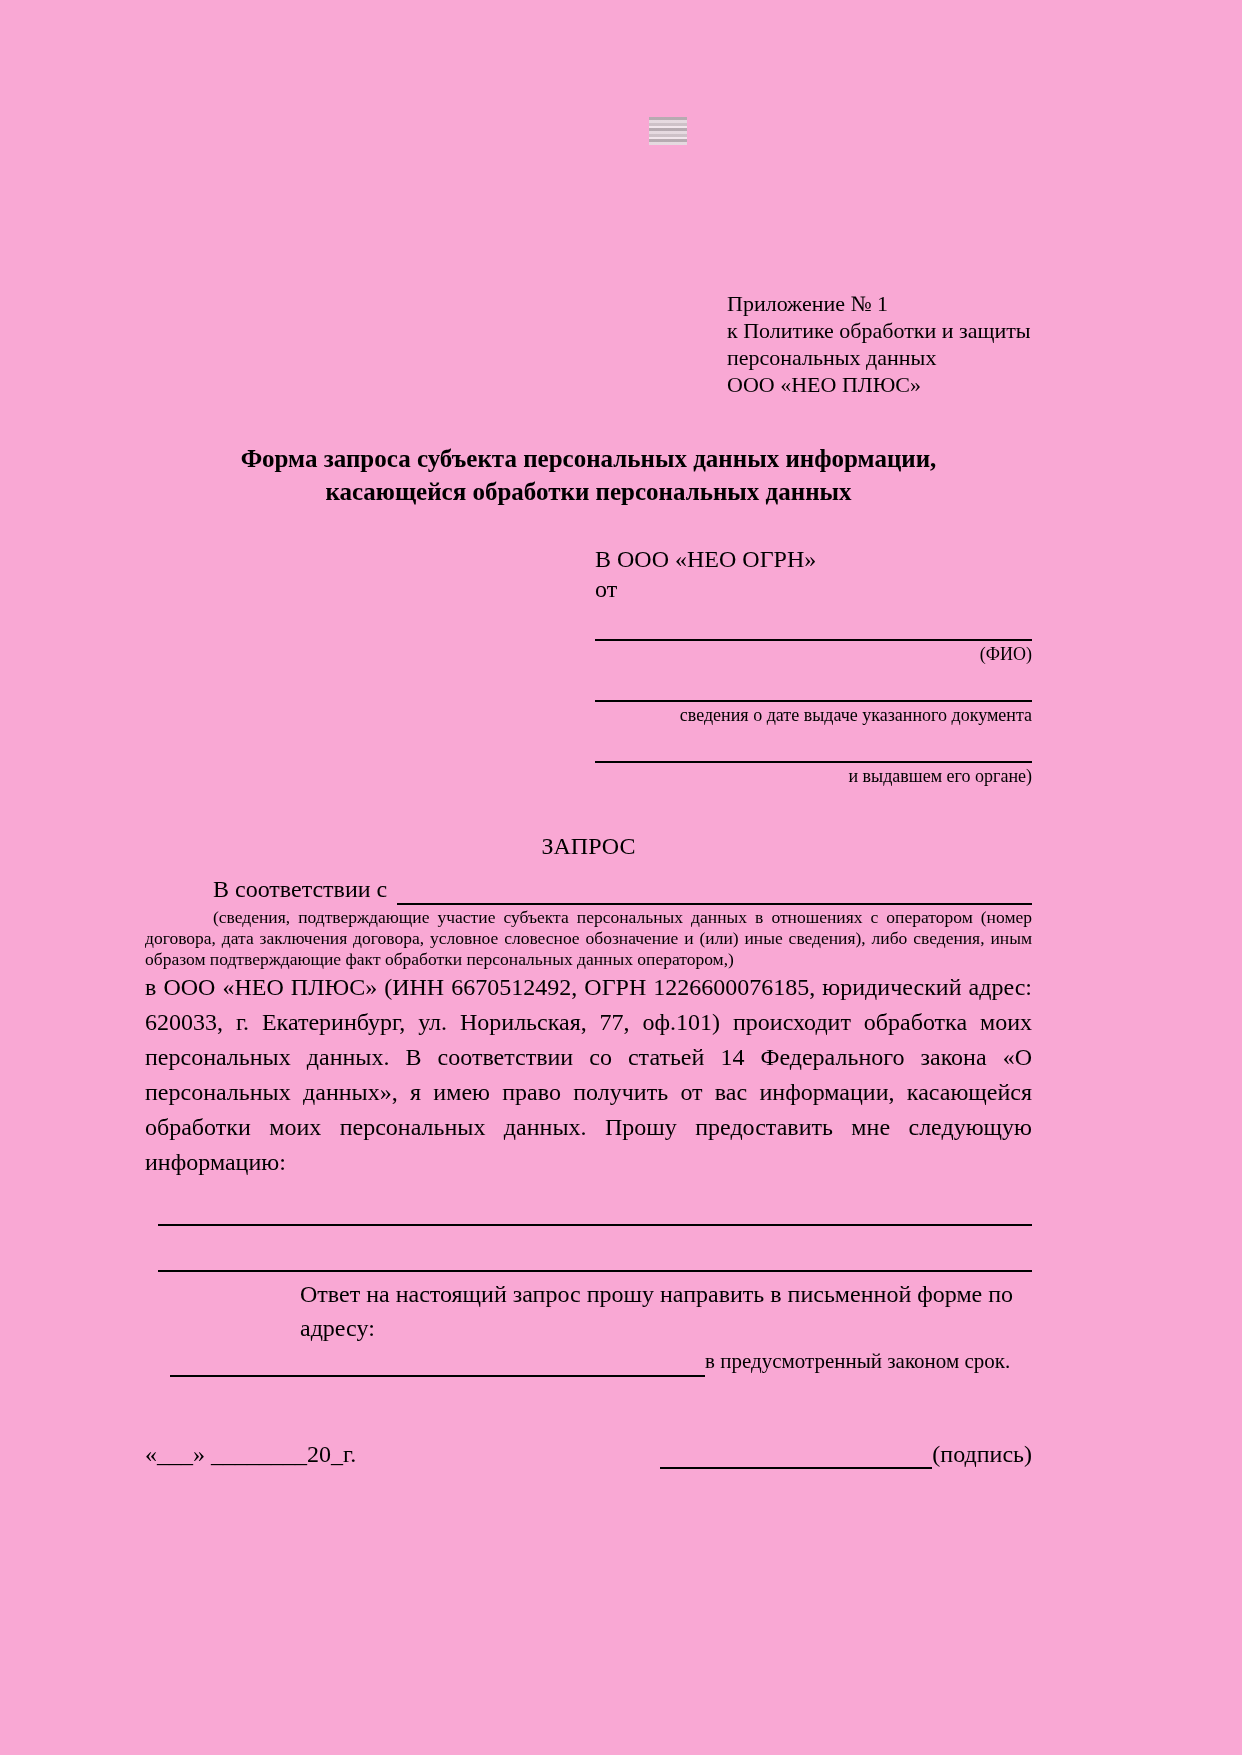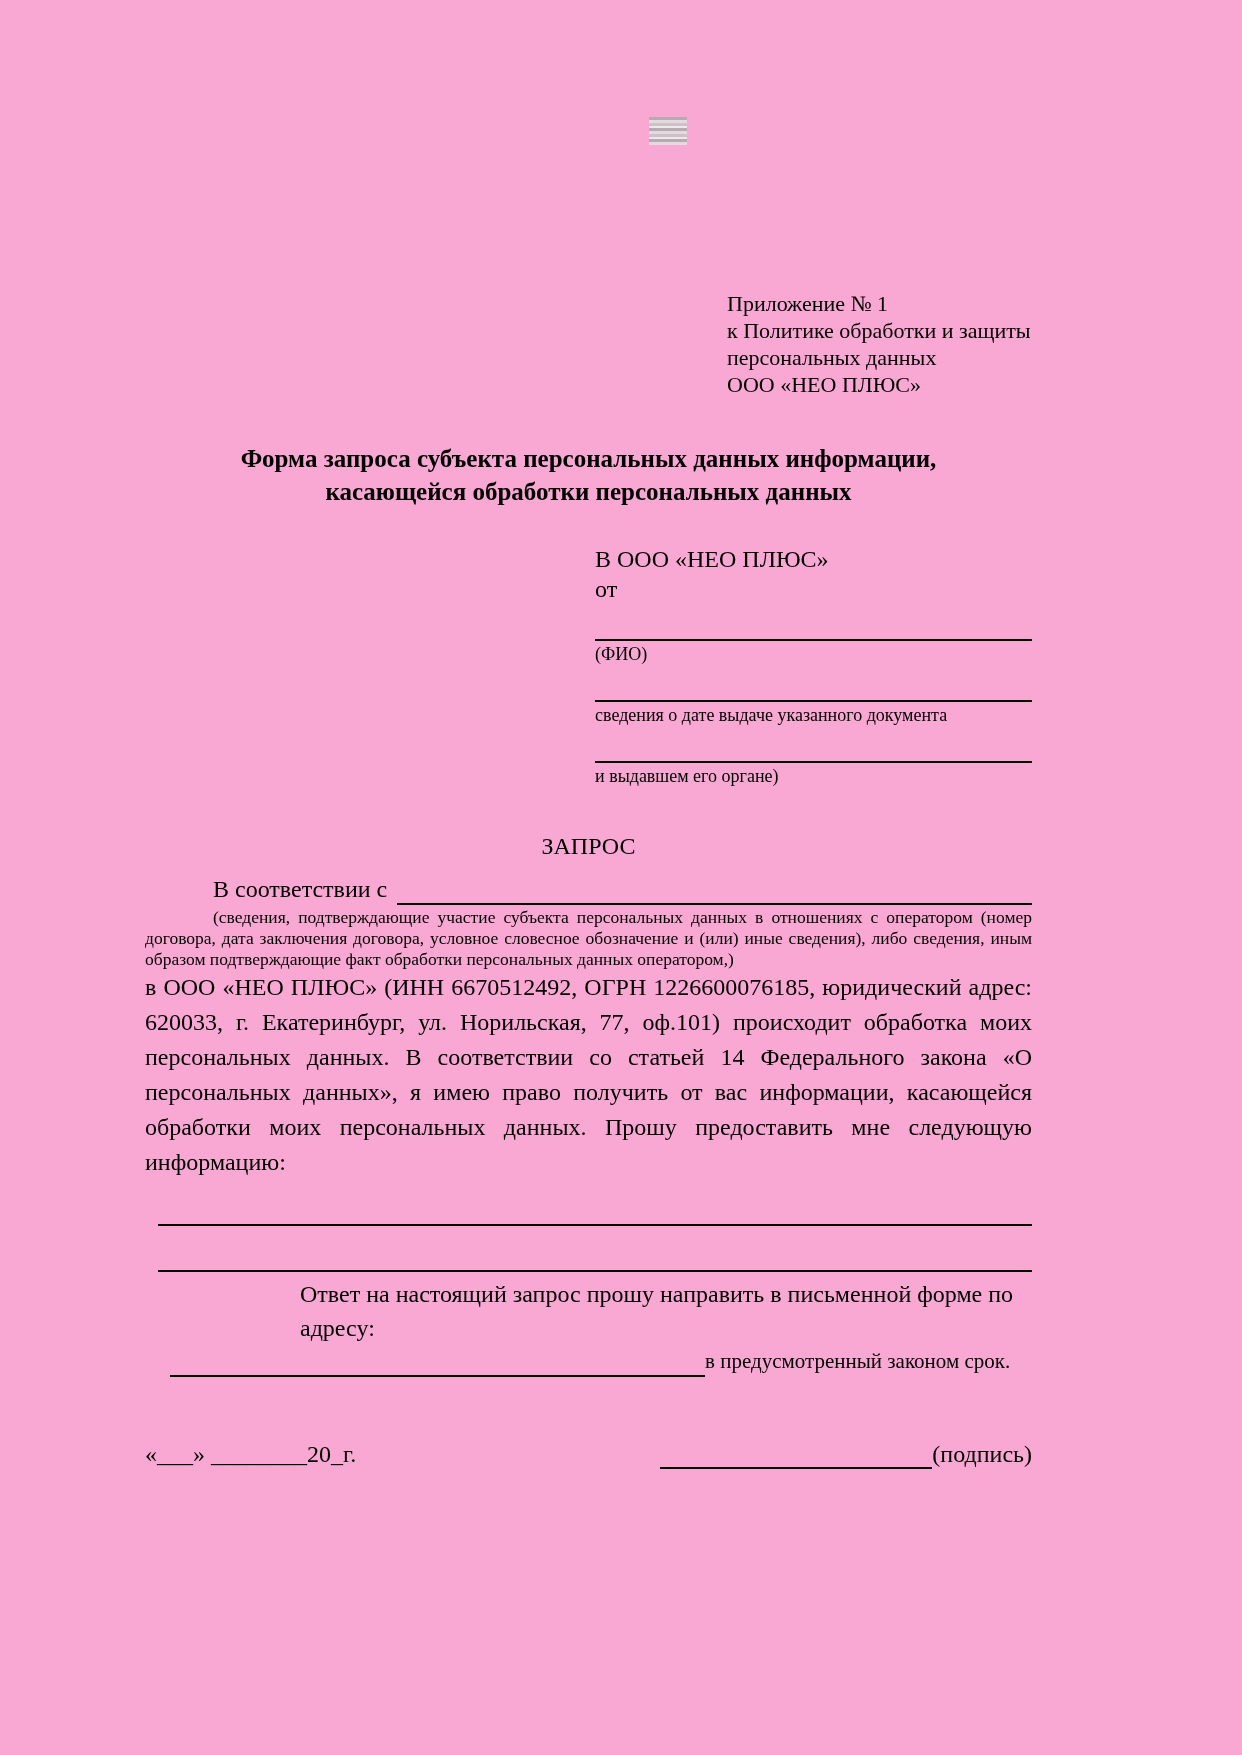--- a/index.html
+++ b/index.html
@@ -36,21 +36,21 @@
     margin-top:36px;
     margin-left:450px;
     width:437px;
     font-size:24px;line-height:30px;
   }
   .addressee .from-label{margin-bottom:8px;}
   .ufield{margin-top:33px;}
   .ufield:first-of-type{margin-top:7px;}
   .ufield .uline{border-bottom:2px solid #000;height:2px;}
   .ufield .ucap{
-    text-align:left;font-size:18px;line-height:22px;margin-top:2px;
+    text-align:right;font-size:18px;line-height:22px;margin-top:2px;
   }
   .request-heading{
     margin-top:44px;text-align:center;font-size:24px;line-height:30px;
   }
   .intro-line{
     display:flex;align-items:flex-end;
     margin-top:12px;padding-left:68px;
     font-size:24px;line-height:32px;
   }
   .intro-line .lead{white-space:nowrap;padding-right:10px;}
@@ -102,21 +102,21 @@
     <div>персональных данных</div>
     <div>ООО «НЕО ПЛЮС»</div>
   </div>
 
   <div class="doc-title">
     <div>Форма запроса субъекта персональных данных информации,</div>
     <div>касающейся обработки персональных данных</div>
   </div>
 
   <div class="addressee">
-    <div>В ООО «НЕО ПЛЮС»</div>
+    <div>В ООО «НЕО ОГРН»</div>
     <div class="from-label">от</div>
 
     <div class="ufield">
       <div class="uline"></div>
       <div class="ucap">(ФИО)</div>
     </div>
 
 
     <div class="ufield">
       <div class="uline"></div>

